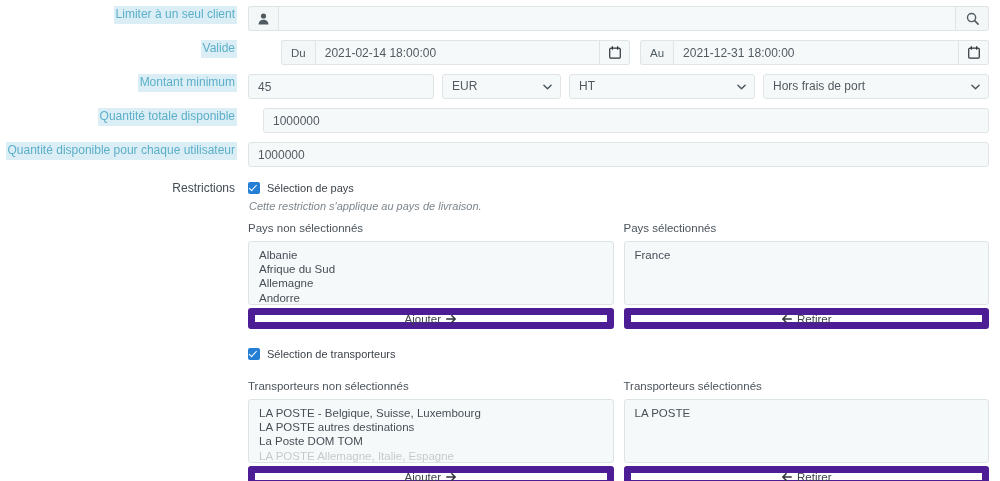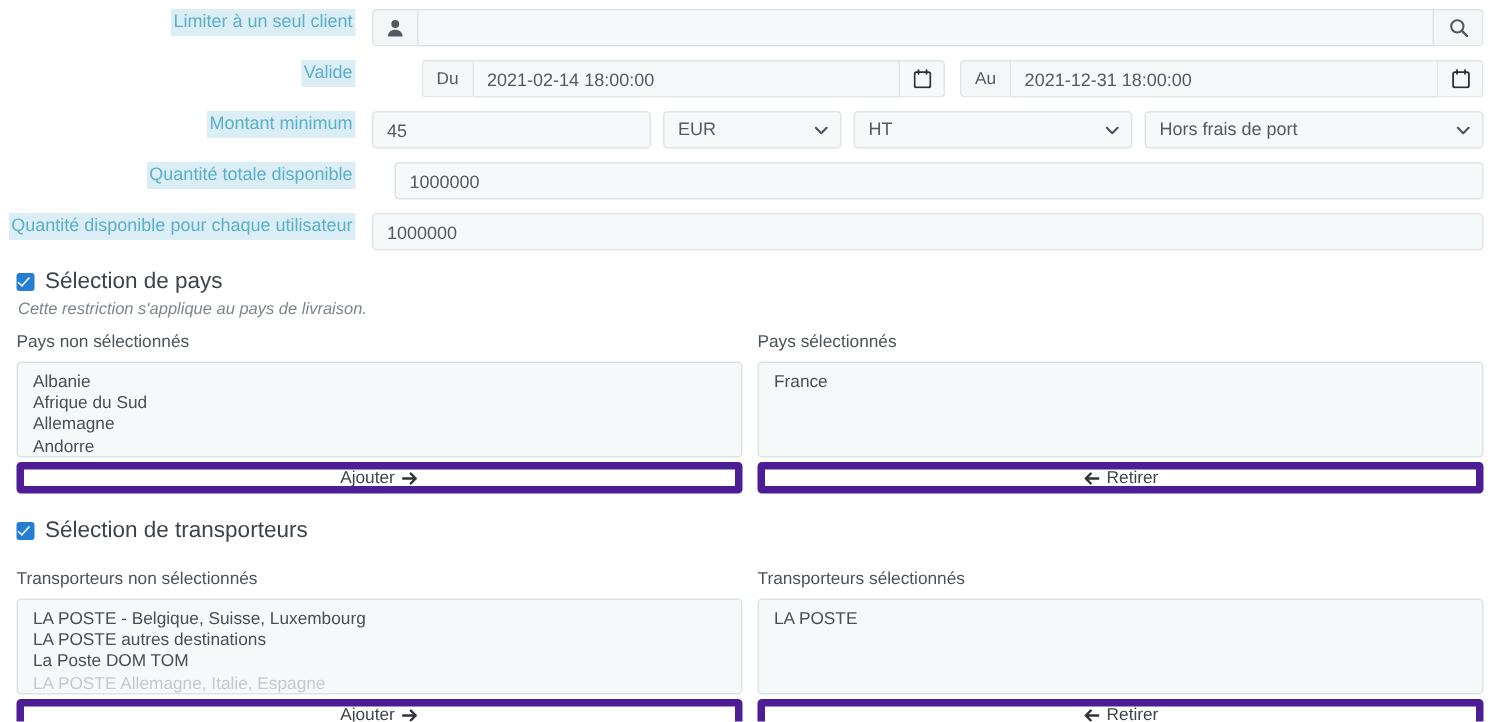--- a/index.html
+++ b/index.html
@@ -161,21 +161,21 @@
     position: absolute;
     left: 3.4px;
     top: 1px;
     width: 3px;
     height: 6.5px;
     border: solid #ffffff;
     border-width: 0 1.8px 1.8px 0;
     transform: rotate(42deg);
   }
   .chk-label {
-    font-size: 15px;
+    font-size: 11px;
     color: #3c434a;
     line-height: 14px;
   }
   .hint {
     font-style: italic;
     font-size: 11px;
     color: #7d858c;
     margin-top: 4px;
     margin-left: 1px;
   }
@@ -209,21 +209,21 @@
     line-height: 14.2px;
     padding: 0 10px;
     white-space: nowrap;
     overflow: hidden;
     text-overflow: ellipsis;
   }
   .listbox .opt.faded { opacity: 0.28; }
 
   .move-btn {
     margin-top: 3px;
-    border: 5px solid #4c1d95;
+    border: 7px solid #4c1d95;
     border-radius: 3px;
     background: #ffffff;
     height: 21px;
     display: flex;
     align-items: center;
     justify-content: center;
     gap: 5px;
     font-size: 11.5px;
     color: #3d444a;
     box-sizing: border-box;
@@ -353,20 +353,23 @@
 <div class="form-row" style="padding-top:9px;">
   <div class="label-col">
     <span class="label-text">Quantité disponible pour chaque utilisateur</span>
   </div>
   <div class="field-col" style="padding-right:11px;">
     <input class="ctrl" type="text" value="1000000" style="">
   </div>
 </div>
 
 <div class="form-row" style="padding-top:13px;">
+  <div class="label-col">
+    <span class="label-text plain">Restrictions</span>
+  </div>
   <div class="field-col" style="padding-right:11px;">
 
     <div class="chk-line">
       <span class="chk"></span>
       <span class="chk-label">Sélection de pays</span>
     </div>
     <div class="hint">Cette restriction s'applique au pays de livraison.</div>
 
     <div class="dual" style="margin-top:10px;">
       <div class="dual-pane">

